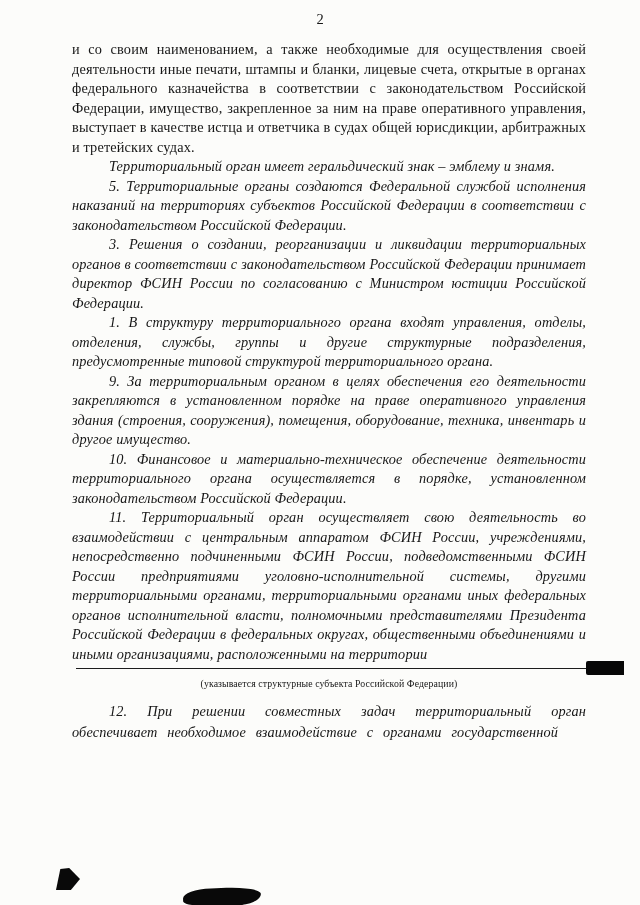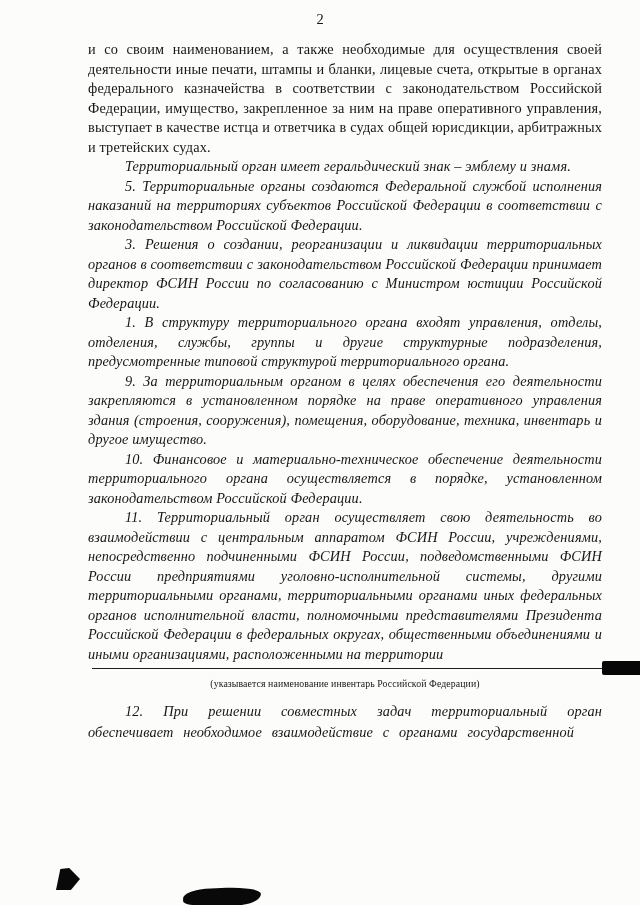--- a/index.html
+++ b/index.html
@@ -17,21 +17,21 @@
     position: absolute;
     top: 11px;
     left: 0;
     width: 100%;
     text-align: center;
     font-size: 14.5px;
   }
   .body-text {
     position: absolute;
     top: 40px;
-    left: 88px;
+    left: 72px;
     width: 514px;
     font-size: 14.3px;
     line-height: 19.5px;
     text-align: justify;
     letter-spacing: 0.15px;
   }
   .para { margin: 0; }
   .para.indent { text-indent: 37px; font-style: italic; }
   .subject-line-row {
     position: relative;
@@ -94,19 +94,19 @@
   <p class="para indent">3. Решения о создании, реорганизации и ликвидации территориальных органов в соответствии с законодательством Российской Федерации принимает директор ФСИН России по согласованию с Министром юстиции Российской Федерации.</p>
   <p class="para indent">1. В структуру территориального органа входят управления, отделы, отделения, службы, группы и другие структурные подразделения, предусмотренные типовой структурой территориального органа.</p>
   <p class="para indent">9. За территориальным органом в целях обеспечения его деятельности закрепляются в установленном порядке на праве оперативного управления здания (строения, сооружения), помещения, оборудование, техника, инвентарь и другое имущество.</p>
   <p class="para indent">10. Финансовое и материально-техническое обеспечение деятельности территориального органа осуществляется в порядке, установленном законодательством Российской Федерации.</p>
   <p class="para indent">11. Территориальный орган осуществляет свою деятельность во взаимодействии с центральным аппаратом ФСИН России, учреждениями, непосредственно подчиненными ФСИН России, подведомственными ФСИН России предприятиями уголовно-исполнительной системы, другими территориальными органами, территориальными органами иных федеральных органов исполнительной власти, полномочными представителями Президента Российской Федерации в федеральных округах, общественными объединениями и иными организациями, расположенными на территории</p>
 
   <div class="subject-line-row">
     <div class="subject-line"></div>
     <div class="edge-blob"></div>
   </div>
-  <div class="subject-caption">(указывается наименование инвентарь Российской Федерации)</div>
+  <div class="subject-caption">(указывается структурные субъекта Российской Федерации)</div>
 
   <p class="para indent para-last">12. При решении совместных задач территориальный орган обеспечивает необходимое взаимодействие с органами государственной</p>
 </div>
 
 <div class="artifact art-bottom-left"></div>
 <div class="artifact art-bottom-smudge"></div>
 
 </body></html>

